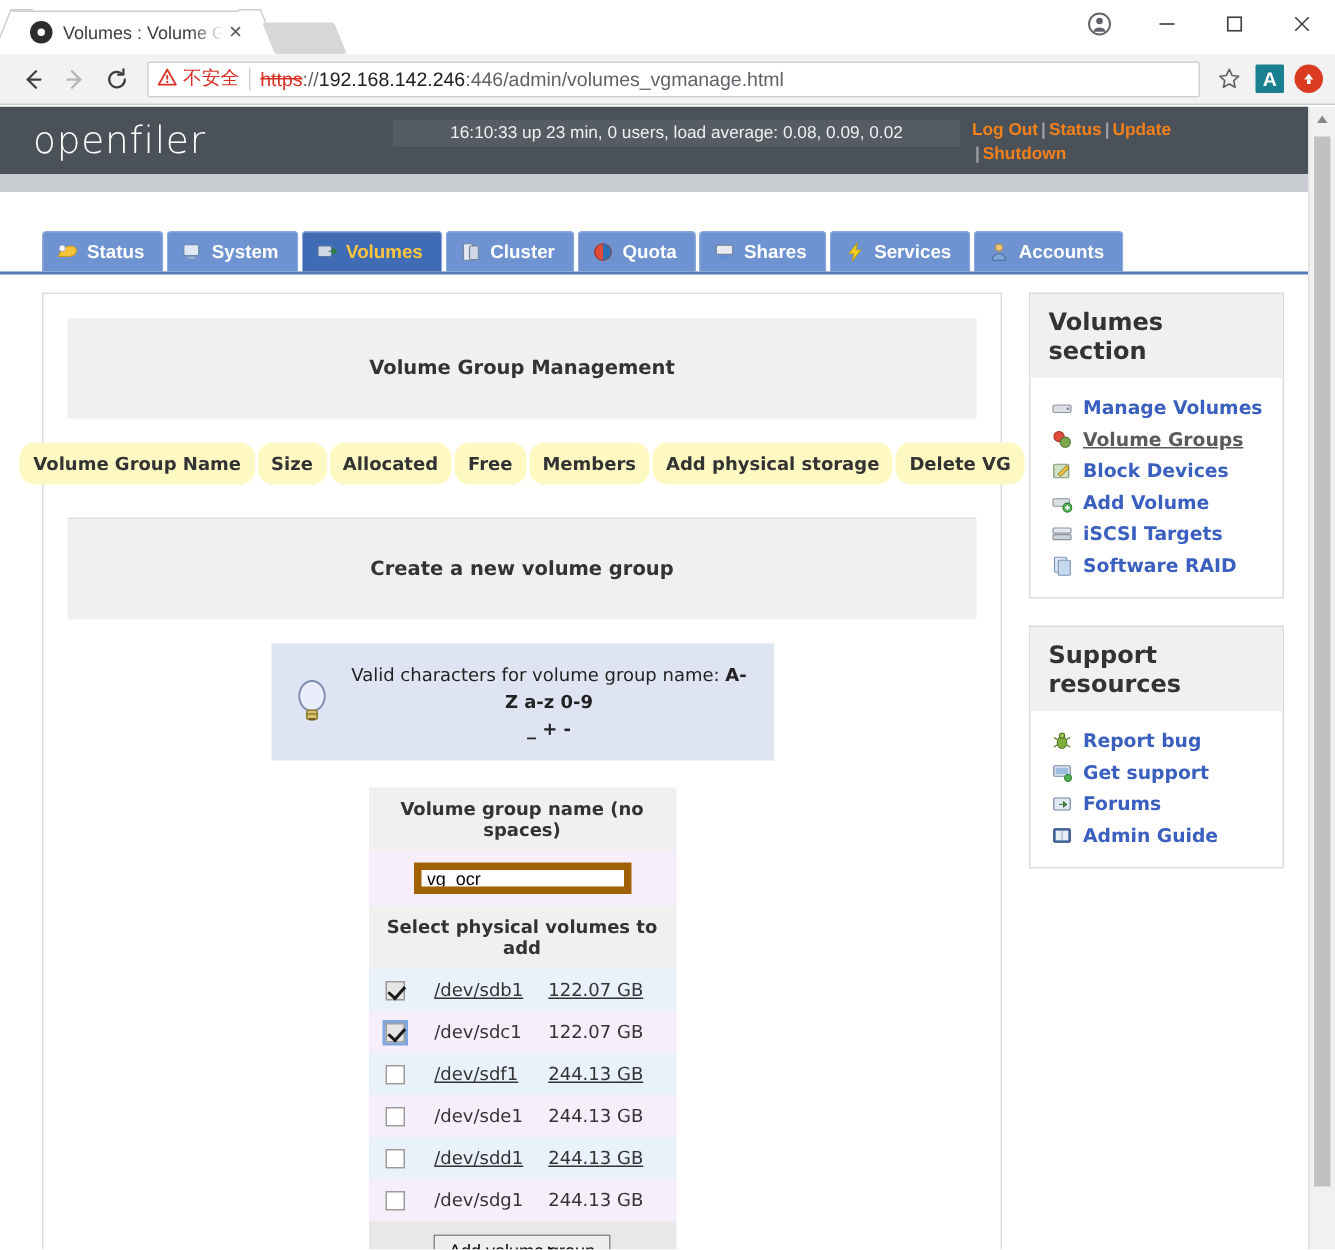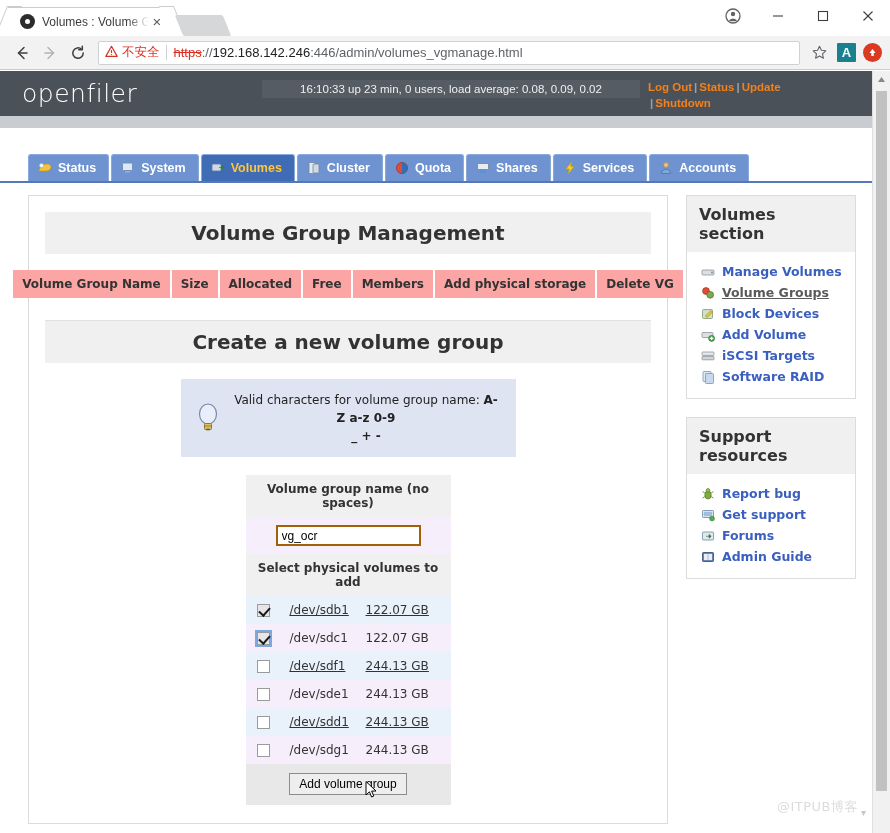--- a/index.html
+++ b/index.html
@@ -163,29 +163,30 @@
   .content-wrap { display:flex; padding: 12px 0 0 0; }
   .main-col { width: 640px; margin-left:28px; }
   .side-col { width: 170px; margin-left: 18px; }
 
   .panel {
     border:1px solid #dcdcdc; background:#fff;
     padding: 16px 16px 18px 16px;
   }
   .section-title {
     background:#f0f0f0; text-align:center;
-    font-size:20px; font-weight:bold; color:#333;
-    padding: 9px 0; margin-bottom: 16px;
+    font-size:13px; font-weight:bold; color:#333;
+    padding: 26px 0; margin-bottom: 16px;
     font-family:"DejaVu Sans", sans-serif;
   }
   .vg-table { display:flex; justify-content:center; gap:2px; }
   .vg-th {
-    background:#fca5a5; font-size:12px; font-weight:bold; color:#333;
+    background:#fef9c3; font-size:12px; font-weight:bold; color:#333;
     padding: 7px 9px; white-space:nowrap;
     font-family:"DejaVu Sans", sans-serif;
+    border-radius:10px;
   }
   .hr-sep { height:1px; background:#e0e0e0; margin: 22px 0 0 0; }
 
   .tipbox {
     width: 335px; margin: 0 auto; background:#dfe4f3;
     display:flex; align-items:center; gap:10px;
     padding: 12px 14px;
   }
   .tipbox .txt { font-size:12px; color:#222; text-align:center; flex:1; line-height:1.5;
     font-family:"DejaVu Sans", sans-serif; }
@@ -195,21 +196,21 @@
   .form-tbl { width: 205px; margin: 18px auto 0 auto; }
   .ft-head {
     background:#f0f0f0; text-align:center;
     font-size:12px; font-weight:bold; color:#333;
     padding: 7px 4px;
     font-family:"DejaVu Sans", sans-serif;
   }
   .ft-inputrow { background:#f7eefb; padding: 8px 0; text-align:center; }
   .vg-input {
     width: 145px; height: 21px; font-size:12px;
-    border:2px solid #a16207; padding: 1px 4px;
+    border:5px solid #a16207; padding: 1px 4px;
     font-family:"Liberation Sans", sans-serif; color:#000;
     background:#fff; outline:none;
   }
   .pv-row { display:flex; font-size:12px; color:#333; }
   .pv-row.even { background:#e9f1fa;text-decoration:underline; }
   .pv-row.odd  { background:#f7eefb; }
   .pv-c1 { width:36px; display:flex; align-items:center; justify-content:center; padding:7px 0;}
   .pv-c2 { width:78px; padding:7px 0 7px 8px; font-family:"DejaVu Sans", sans-serif;}
   .pv-c3 { flex:1; padding:7px 0 7px 6px; font-family:"DejaVu Sans", sans-serif;}
   .cb {

